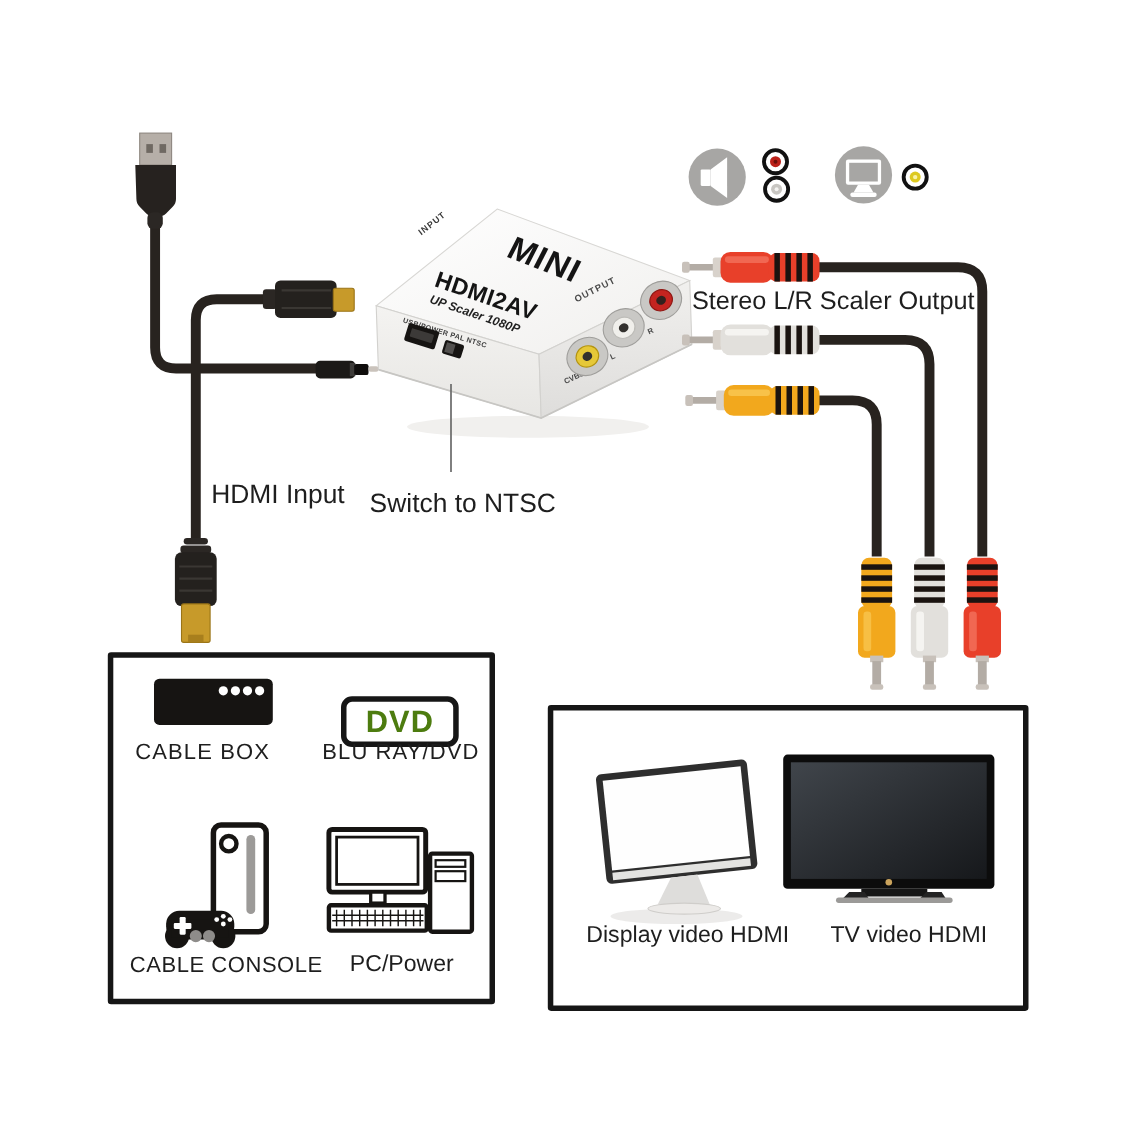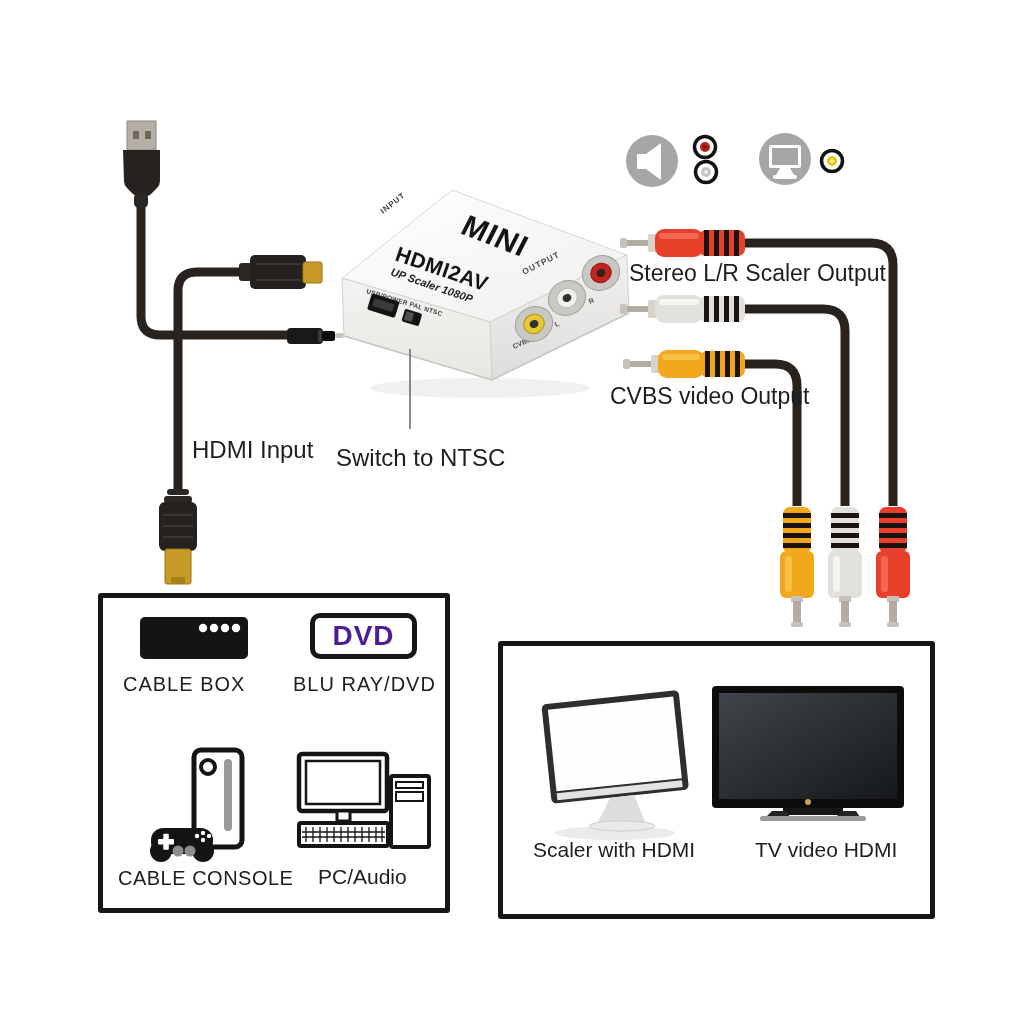--- a/index.html
+++ b/index.html
@@ -13,21 +13,21 @@
   .lbl{
     position:absolute;z-index:3;color:#1e1e1e;white-space:nowrap;line-height:1;
   }
   .box{
     position:absolute;z-index:0;border:5px solid #161616;border-radius:3px;
     box-sizing:border-box;background:#ffffff;
   }
   .dvd-logo{
     position:absolute;z-index:2;border:5px solid #161616;border-radius:10px;
     box-sizing:border-box;display:flex;align-items:center;justify-content:center;
-    font-weight:bold;font-size:28px;color:#4c1d95;letter-spacing:1px;background:#fff;
+    font-weight:bold;font-size:28px;color:#4d7c0f;letter-spacing:1px;background:#fff;margin-top:20px;
   }
   svg text{font-family:"Liberation Sans", sans-serif;}
 </style>
 </head>
 <body>
 
 <div class="stage">
 
   <div class="box" style="left:98px;top:593px;width:352px;height:320px"></div>
 
@@ -303,22 +303,21 @@
     </g>
   </svg>
 
   <div class="dvd-logo" style="left:310px;top:613px;width:107px;height:46px">
     <span>DVD</span>
   </div>
 
   <span class="lbl" style="left:192px;top:438px;font-size:24px">HDMI Input</span>
   <span class="lbl" style="left:336px;top:446px;font-size:24px">Switch to NTSC</span>
   <span class="lbl" style="left:629px;top:262px;font-size:23px">Stereo L/R Scaler Output</span>
-  <span class="lbl" style="left:610px;top:385px;font-size:23px">CVBS video Output</span>
 
   <span class="lbl" style="left:123px;top:674px;font-size:20px;letter-spacing:1px">CABLE BOX</span>
   <span class="lbl" style="left:293px;top:674px;font-size:20px;letter-spacing:1px">BLU RAY/DVD</span>
   <span class="lbl" style="left:118px;top:868px;font-size:20px;letter-spacing:0.5px">CABLE CONSOLE</span>
-  <span class="lbl" style="left:318px;top:866px;font-size:21px">PC/Audio</span>
-
-  <span class="lbl" style="left:533px;top:839px;font-size:21px">Scaler with HDMI</span>
+  <span class="lbl" style="left:318px;top:866px;font-size:21px">PC/Power</span>
+
+  <span class="lbl" style="left:533px;top:839px;font-size:21px">Display video HDMI</span>
   <span class="lbl" style="left:755px;top:839px;font-size:21px">TV video HDMI</span>
 </div>
 
 </body></html>

